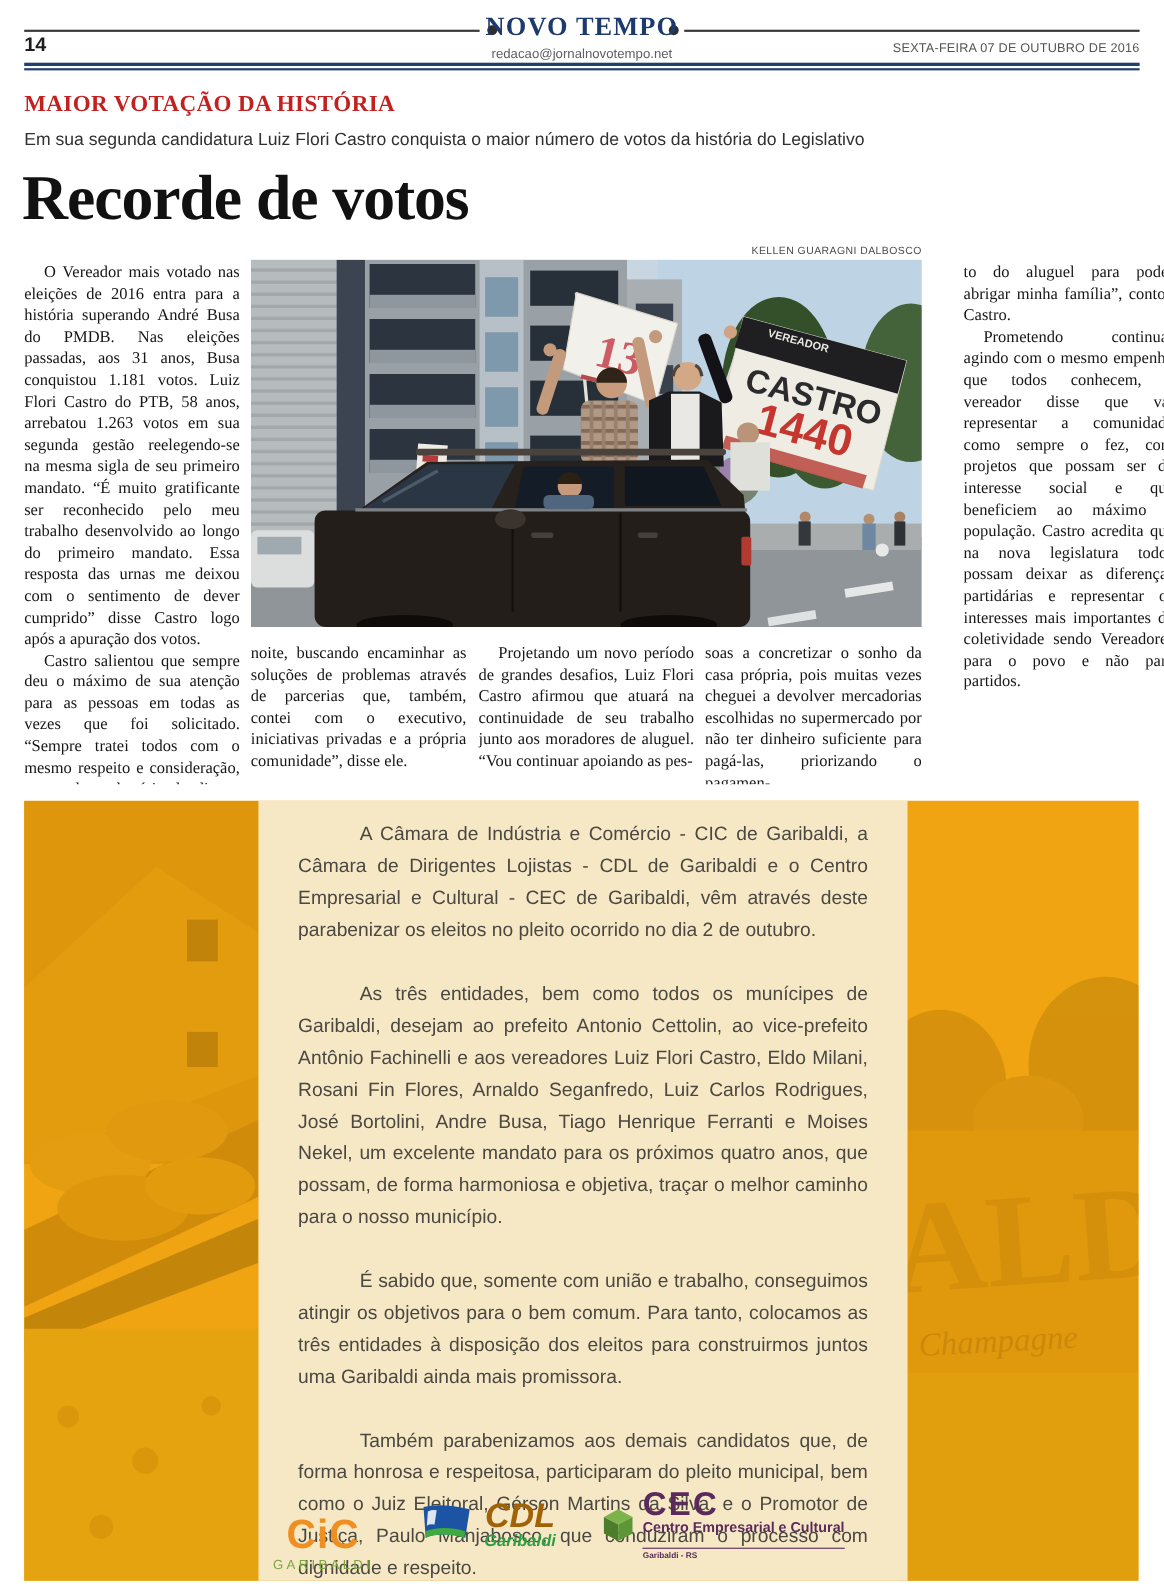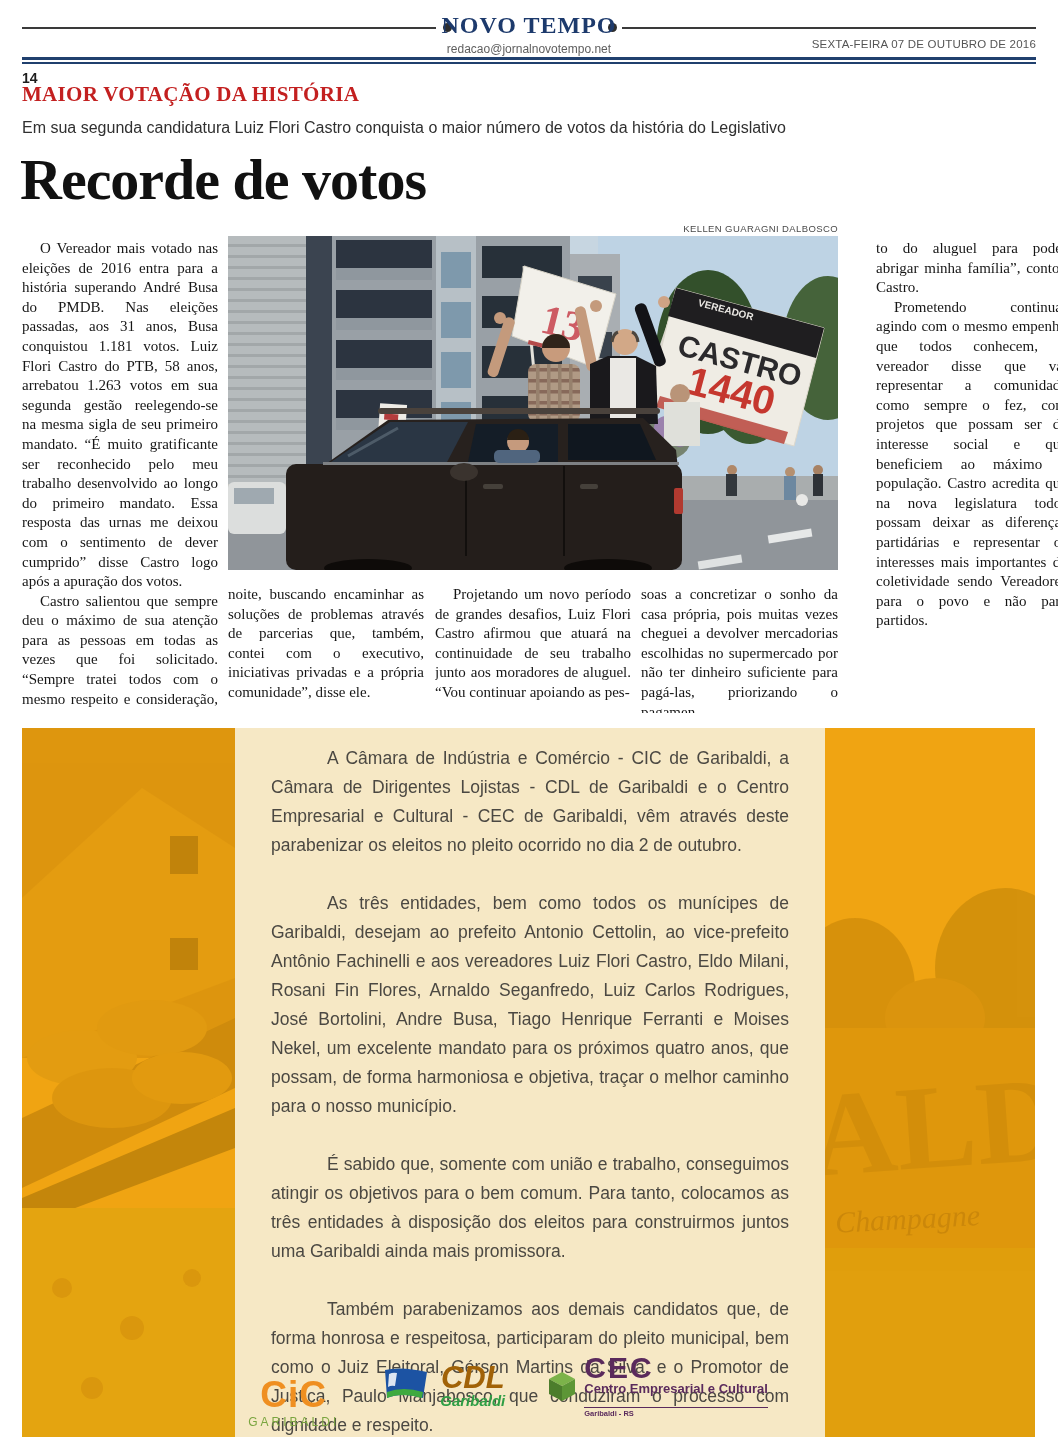--- a/index.html
+++ b/index.html
@@ -13,21 +13,21 @@
   .mast-line.right { left:622px; width:414px; }
   .mast-dot { position:absolute; top:23px; width:9px; height:9px; border-radius:50%; background:#2e2e2e; }
   .mast-dot.left  { left:443px; }
   .mast-dot.right { left:608px; }
   .mast-title { position:absolute; top:12px; left:0; width:100%; text-align:center;
                 font-family:"Liberation Serif", serif; font-weight:bold; font-size:24px;
                 letter-spacing:1px; color:#1d3a6c; }
   .mast-email { position:absolute; top:42px; left:0; width:100%; text-align:center;
                 font-family:"Liberation Sans", sans-serif; font-size:12px; color:#5e5e5e; }
   .page-number { position:absolute; top:30px; left:22px;
-                 font-family:"Liberation Sans", sans-serif; font-weight:bold; font-size:14px; color:#1d1d1d;margin-top:40px; }
+                 font-family:"Liberation Sans", sans-serif; font-weight:bold; font-size:18px; color:#1d1d1d; }
   .mast-date { position:absolute; top:38px; right:22px;
                font-family:"Liberation Sans", sans-serif; font-size:11.5px; color:#555; letter-spacing:.2px; }
   .double-rule { position:absolute; top:57px; left:22px; width:1014px; height:7px;
                  border-top:3px solid #20406e; border-bottom:2px solid #20406e; }
 
   
   .kicker { position:absolute; top:82px; left:22px;
             font-family:"Liberation Serif", serif; font-weight:bold; font-size:21px;
             color:#c32020; letter-spacing:.3px; }
   .deck { position:absolute; top:119px; left:22px; width:900px;

